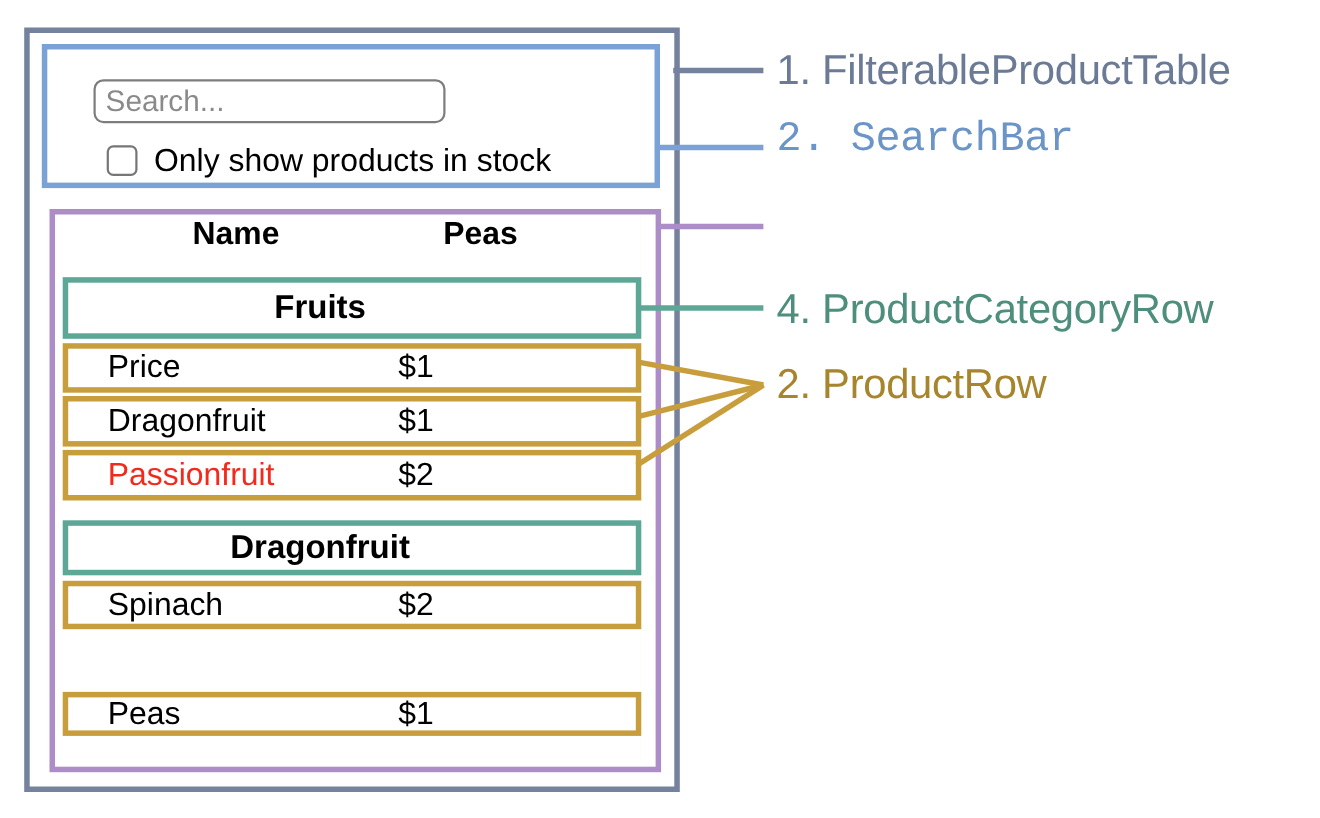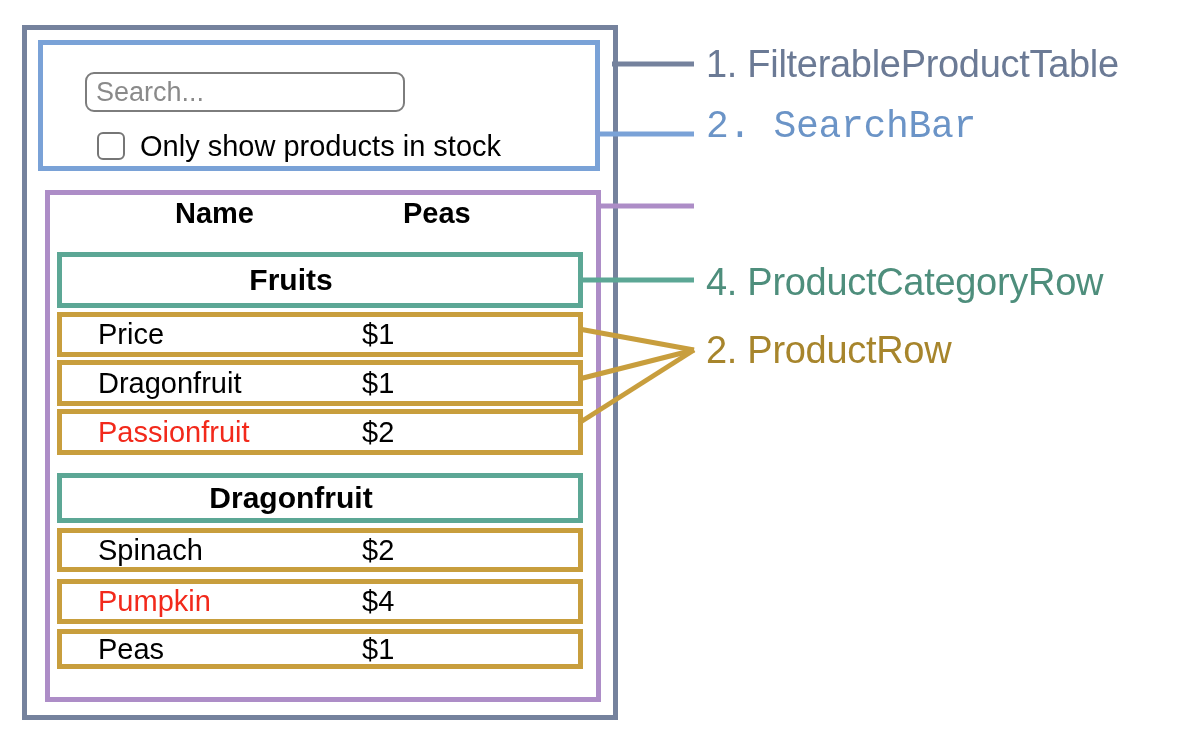--- a/index.html
+++ b/index.html
@@ -157,24 +157,20 @@
       <span class="prod-price">$2</span>
     </div>
 
     <div class="trow cat-row r-vegetables">
       <span class="cat-label">Dragonfruit</span>
     </div>
     <div class="trow prod-row r-spinach">
       <span class="prod-name">Spinach</span>
       <span class="prod-price">$2</span>
     </div>
-    <div class="trow prod-row r-pumpkin">
-      <span class="prod-name oos">Pumpkin</span>
-      <span class="prod-price">$4</span>
-    </div>
     <div class="trow prod-row r-peas">
       <span class="prod-name">Peas</span>
       <span class="prod-price">$1</span>
     </div>
   </div>
 
   <div class="legend-item legend-1">1. FilterableProductTable</div>
   <div class="legend-item legend-2">2. SearchBar</div>
   <div class="legend-item legend-4">4. ProductCategoryRow</div>
   <div class="legend-item legend-5">2. ProductRow</div>

